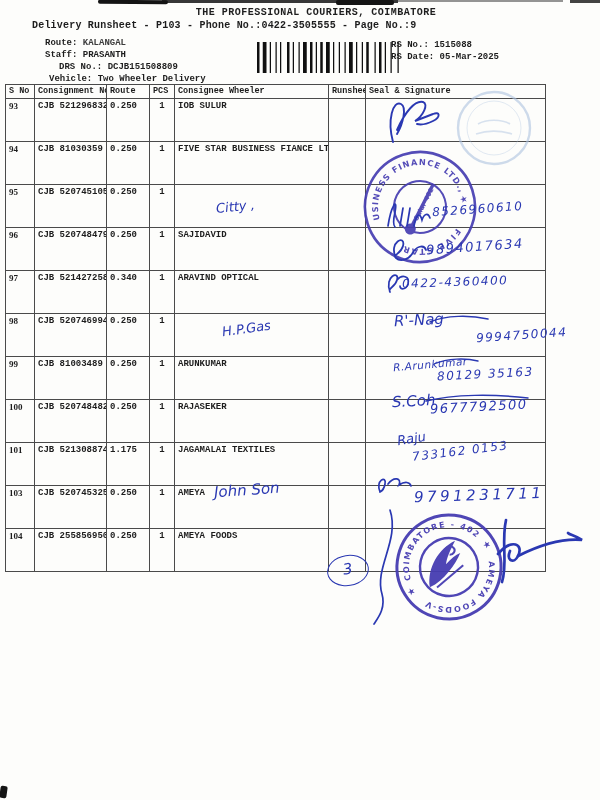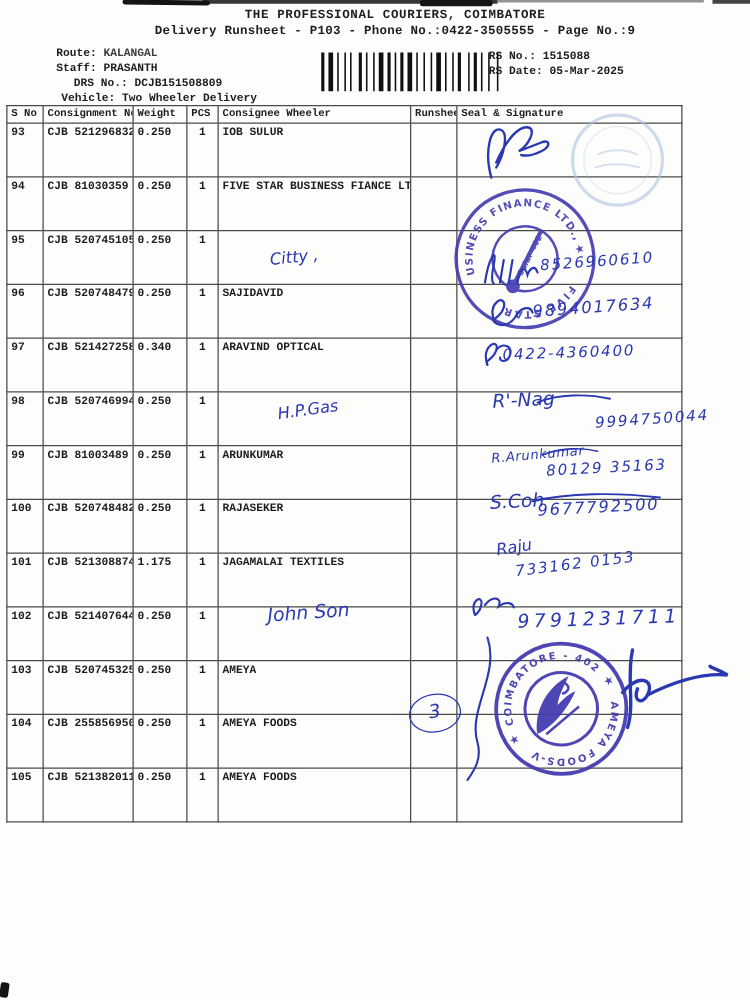--- a/index.html
+++ b/index.html
@@ -1,30 +1,30 @@
 <!DOCTYPE html>
 <html><head>
 <meta charset="utf-8">
 <style>
   html,body{margin:0;padding:0;background:#e8e8e6;}
   .page{position:relative;width:600px;height:800px;background:#fdfdfb;overflow:hidden;
         font-family:"Liberation Mono","DejaVu Sans Mono",monospace;}
   .abs{position:absolute;padding-left:32px;}
   .print{color:#1d1d1d;font-weight:bold;}
   .title{left:0;right:0;top:7px;text-align:center;font-size:10px;letter-spacing:.5px;}
-  .subtitle{left:0;right:0;top:20px;text-align:center;font-size:10px;letter-spacing:.2px;}
+  .subtitle{left:0;right:0;top:20px;font-size:10px;letter-spacing:.2px;}
   .meta{font-size:9px;white-space:nowrap;}
   .rsline{font-size:9px;white-space:nowrap;}
   table.sheet{position:absolute;left:5px;top:84px;width:540px;border-collapse:collapse;table-layout:fixed;}
   table.sheet th,table.sheet td{border:1px solid #4a4a4a;color:#1d1d1d;font-weight:bold;
         vertical-align:top;padding:2px 3px;white-space:nowrap;overflow:hidden;}
   table.sheet th{font-size:8.5px;text-align:left;height:11px;padding:1px 3px;}
   table.sheet td{font-size:9px;height:38px;}
   table.sheet tr.datarow{height:41px;}
-  td.c-sno{padding-left:4px;}
+  td.c-sno{padding-left:4px;font-family:Liberation Serif, serif;}
   td.c-pcs{text-align:center;}
   td.c-consignee{padding-left:6px;overflow:visible;}
   th.center{text-align:center;}
   .hw{position:absolute;color:#2a38b2;font-family:"DejaVu Sans",sans-serif;font-style:italic;white-space:nowrap;}
   .ph{letter-spacing:1.5px;font-weight:500;}
   .smudge{position:absolute;background:#141414;}
   svg.ov{position:absolute;overflow:visible;}
   .circ3{position:absolute;left:327px;top:555px;width:40px;height:29px;border:1.6px solid #2a38b2;
          border-radius:50%;transform:rotate(-9deg);text-align:center;}
   .circ3 span{font-size:15px;line-height:27px;color:#2a38b2;font-family:"DejaVu Sans",sans-serif;font-style:italic;}
@@ -124,21 +124,21 @@
         <col style="width:43px">
         <col style="width:25px">
       <col style="width:154px">
         <col style="width:37px">
         <col style="width:180px">
     </colgroup>
     <thead>
       <tr>
         <th>S No</th>
         <th>Consignment No</th>
-        <th>Weight</th>
+        <th>Route</th>
         <th>PCS</th>
         <th>Consignee Wheeler</th>
         <th>Runsheet</th>
         <th class="center">Seal &amp; Signature</th>
       </tr>
     </thead>
     <tbody>
         <tr class="datarow">
       <td class="c-sno">93</td>
       <td>CJB 521296832</td>
@@ -214,49 +214,31 @@
         <tr class="datarow">
       <td class="c-sno">101</td>
       <td>CJB 521308874</td>
       <td>1.175</td>
       <td class="c-pcs">1</td>
       <td class="c-consignee">JAGAMALAI TEXTILES</td>
       <td></td>
       <td></td>
     </tr>
         <tr class="datarow">
-      <td class="c-sno">102</td>
-      <td>CJB 521407644</td>
-      <td>0.250</td>
-      <td class="c-pcs">1</td>
-      <td class="c-consignee"></td>
-      <td></td>
-      <td></td>
-    </tr>
-        <tr class="datarow">
       <td class="c-sno">103</td>
       <td>CJB 520745325</td>
       <td>0.250</td>
       <td class="c-pcs">1</td>
       <td class="c-consignee">AMEYA</td>
       <td></td>
       <td></td>
     </tr>
         <tr class="datarow">
       <td class="c-sno">104</td>
       <td>CJB 255856950</td>
-      <td>0.250</td>
-      <td class="c-pcs">1</td>
-      <td class="c-consignee">AMEYA FOODS</td>
-      <td></td>
-      <td></td>
-    </tr>
-        <tr class="datarow">
-      <td class="c-sno">105</td>
-      <td>CJB 521382011</td>
       <td>0.250</td>
       <td class="c-pcs">1</td>
       <td class="c-consignee">AMEYA FOODS</td>
       <td></td>
       <td></td>
     </tr>
       </tbody>
   </table>
 
   <svg class="ov" style="left:452px;top:86px;" width="84" height="84" viewBox="0 0 84 84">

